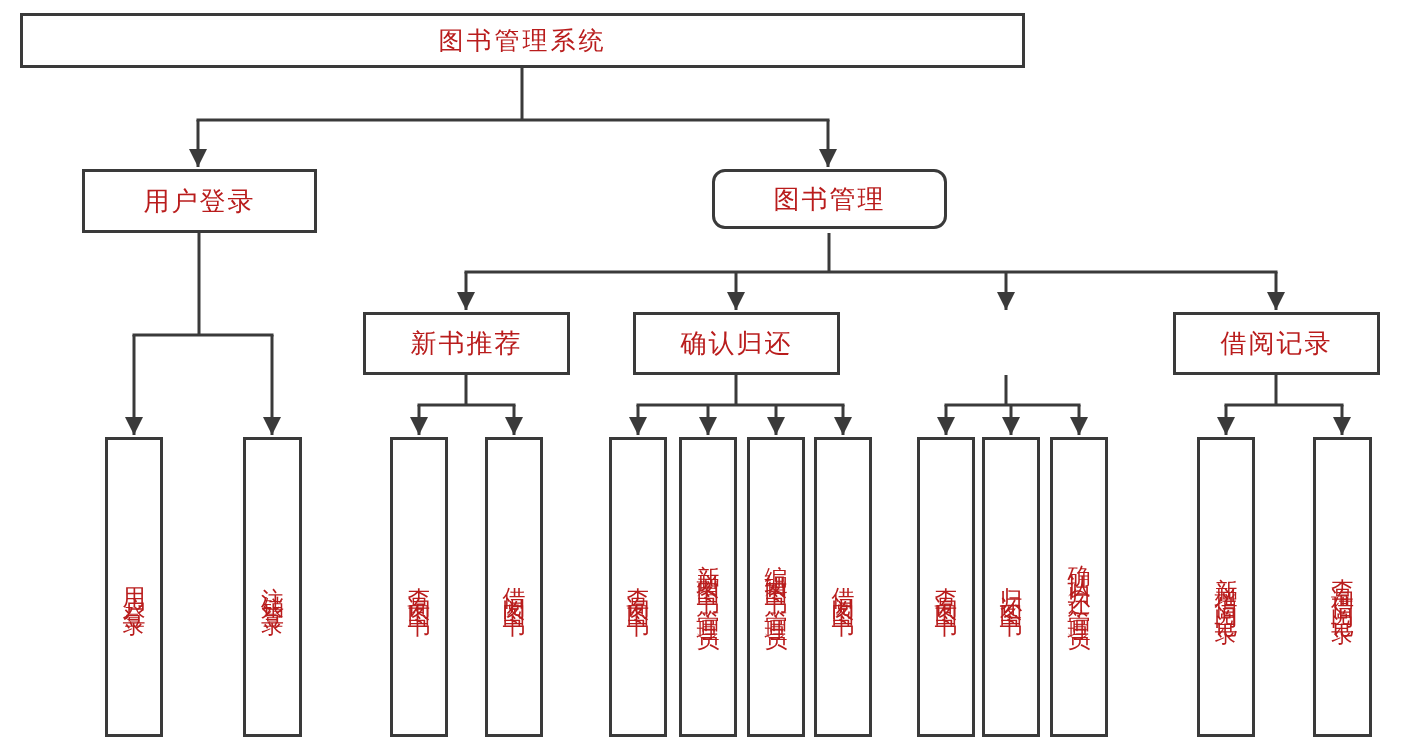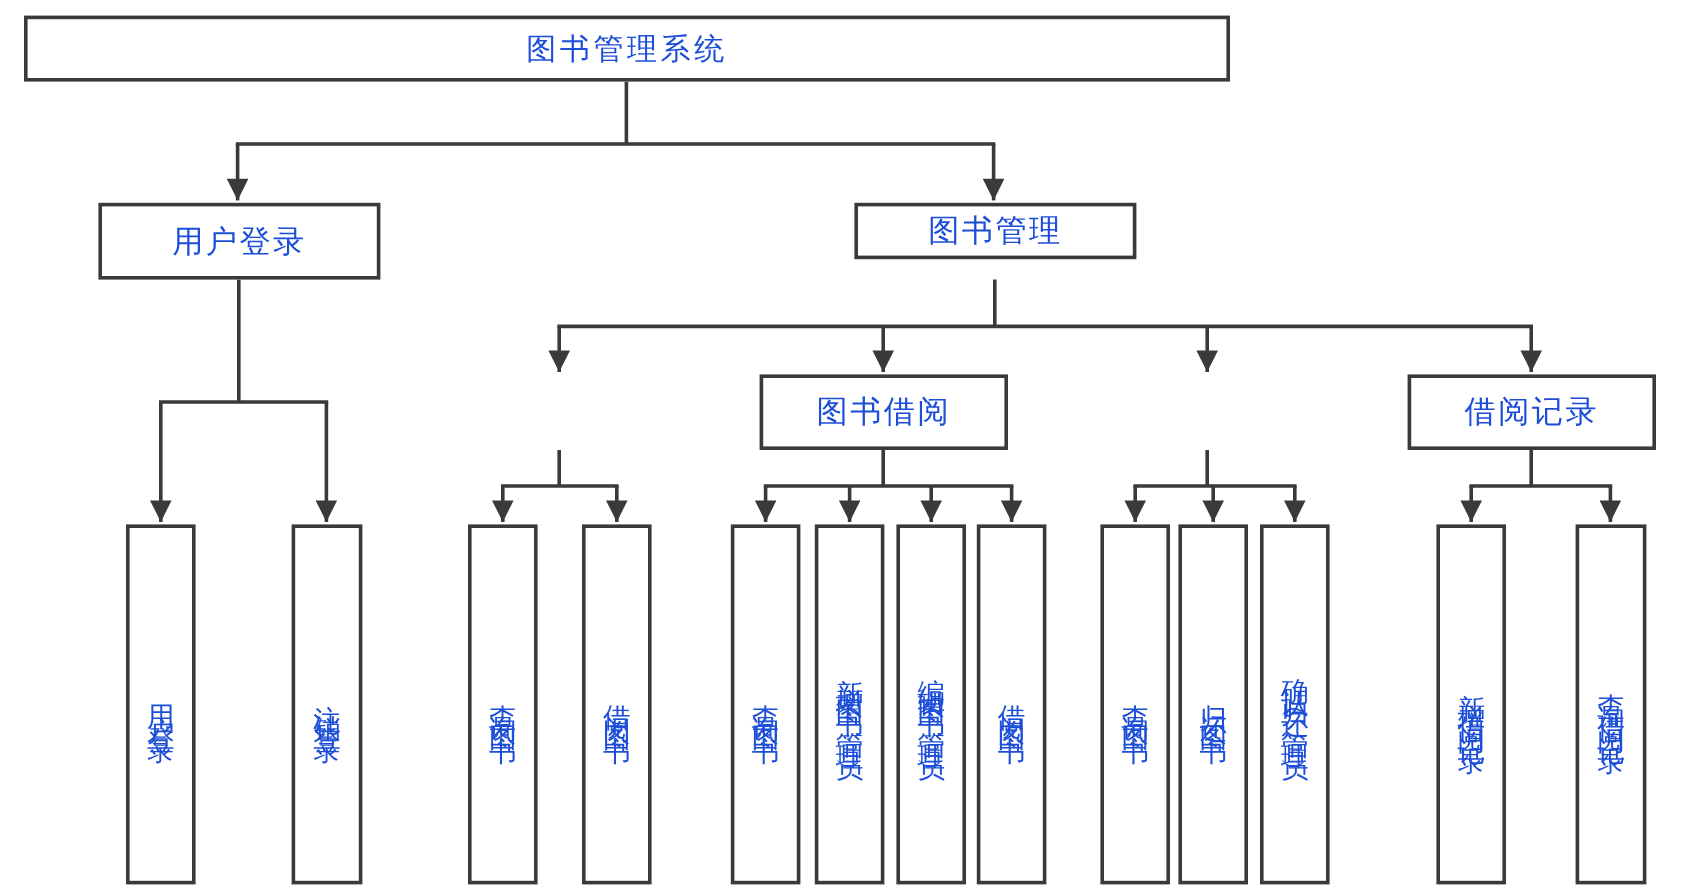--- a/index.html
+++ b/index.html
@@ -23,21 +23,21 @@
     z-index: 1;
   }
   .node {
     position: absolute;
     box-sizing: border-box;
     border: 3px solid #3a3a3a;
     background: #ffffff;
     display: flex;
     align-items: center;
     justify-content: center;
-    color: #1d4ed8;
+    color: #b91c1c;
     z-index: 2;
     text-align: center;
     font-family: Liberation Serif, serif;
   }
   .node.root {
     font-size: 25px;
     letter-spacing: 3px;
   }
   .node.h {
     font-size: 26px;
@@ -114,23 +114,24 @@
     <line x1="1011" y1="405" x2="1011" y2="435" stroke="#3a3a3a" stroke-width="3" marker-end="url(#arw)"></line>
     <line x1="1079" y1="405" x2="1079" y2="435" stroke="#3a3a3a" stroke-width="3" marker-end="url(#arw)"></line>
 
     <line x1="1226" y1="405" x2="1226" y2="435" stroke="#3a3a3a" stroke-width="3" marker-end="url(#arw)"></line>
     <line x1="1342" y1="405" x2="1342" y2="435" stroke="#3a3a3a" stroke-width="3" marker-end="url(#arw)"></line>
   </svg>
 
   <div class="node root" style="left:20px; top:13px; width:1005px; height:55px;">图书管理系统</div>
 
   <div class="node h" style="left:82px; top:169px; width:235px; height:64px;">用户登录</div>
-  <div class="node h" style="left:712px; top:169px; width:235px; height:47px;">图书管理</div>
+  <div class="node h" style="left:712px; top:169px; width:235px; height:60px;border-radius:13px;">图书管理</div>
 
-  <div class="node h" style="left:633px; top:312px; width:207px; height:63px;">图书借阅</div>
+  <div class="node h" style="left:363px; top:312px; width:207px; height:63px;">新书推荐</div>
+  <div class="node h" style="left:633px; top:312px; width:207px; height:63px;">确认归还</div>
   <div class="node h" style="left:1173px; top:312px; width:207px; height:63px;">借阅记录</div>
 
   <div class="node v" style="left:105px; top:437px; width:58px; height:300px;">用户登录</div>
   <div class="node v" style="left:243px; top:437px; width:59px; height:300px;">注销登录</div>
 
   <div class="node v" style="left:390px; top:437px; width:58px; height:300px;">查询图书</div>
   <div class="node v" style="left:485px; top:437px; width:58px; height:300px;">借阅图书</div>
 
   <div class="node v" style="left:609px; top:437px; width:58px; height:300px;">查询图书</div>
   <div class="node v" style="left:679px; top:437px; width:58px; height:300px;">新增图书（管理员）</div>

